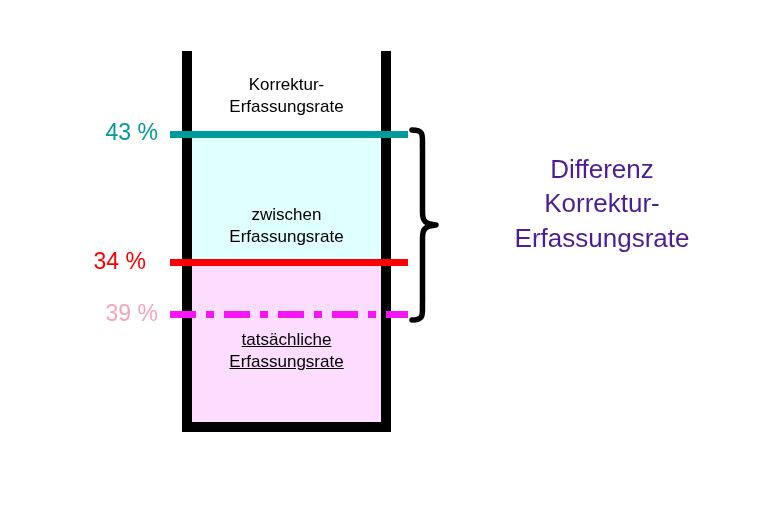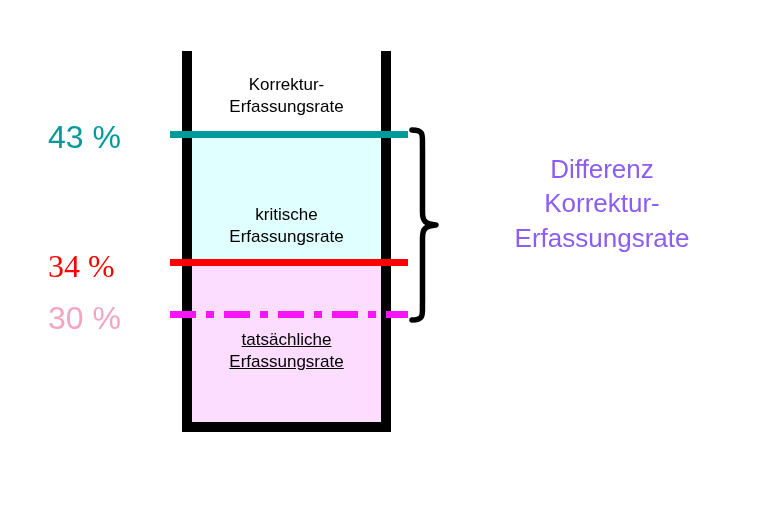--- a/index.html
+++ b/index.html
@@ -66,30 +66,30 @@
       #f714f7 36px, #f714f7 44px,
       transparent 44px, transparent 54px
     );
     background-size: 54px 7px;
     background-repeat: repeat-x;
   }
 
   
   .pct-label {
     position: absolute;
-    font-size: 32px;
+    font-size: 23px;
     font-weight: normal;
     letter-spacing: 0px;
     white-space: nowrap;
-    text-align: left;
+    text-align: right;
     width: 110px;
     line-height: 1;
   }
   #pct-43 { left: 48px; top: 121px; color: #009a9a; }
-  #pct-34 { left: 48px; top: 250px; color: #fe0000; font-family: Liberation Serif, serif; }
+  #pct-34 { left: 36px; top: 250px; color: #fe0000; }
   #pct-30 { left: 48px; top: 302px; color: #f3a6bd; }
 
   
   .inner-label {
     position: absolute;
     left: 192px;
     width: 189px;
     text-align: center;
     color: #000000;
     font-size: 17px;
@@ -109,21 +109,21 @@
     height: 198px;
   }
 
   
   #caption {
     position: absolute;
     left: 452px;
     top: 152px;
     width: 300px;
     text-align: center;
-    color: #8b5cf6;
+    color: #4c1d95;
     font-size: 26px;
     line-height: 1.32;
     white-space: nowrap;
   }
 </style>
 </head>
 <body>
 
 <div id="stage">
 
@@ -134,36 +134,36 @@
   <div class="beaker-wall" id="wall-left"></div>
   <div class="beaker-wall" id="wall-right"></div>
   <div class="beaker-wall" id="wall-bottom"></div>
 
   <div class="inner-label" id="label-korrektur">
     <div>Korrektur-</div>
     <div>Erfassungsrate</div>
   </div>
 
   <div class="inner-label" id="label-kritisch">
-    <div>kritische</div>
+    <div>zwischen</div>
     <div>Erfassungsrate</div>
   </div>
 
   <div class="inner-label" id="label-tatsaechlich">
     <div>tatsächliche</div>
     <div>Erfassungsrate</div>
   </div>
 
   <div class="level-line" id="line-43"></div>
   <div class="level-line" id="line-34"></div>
   <div class="level-line" id="line-30"></div>
 
   <div class="pct-label" id="pct-43">43 %</div>
   <div class="pct-label" id="pct-34">34 %</div>
-  <div class="pct-label" id="pct-30">30 %</div>
+  <div class="pct-label" id="pct-30">39 %</div>
 
   <svg id="brace" viewBox="0 0 36 198" preserveAspectRatio="none">
     <path d="M 6 4
              C 19 4, 16 10, 16.5 22
              L 16.5 86
              C 16.5 95, 19 98, 30 99
              C 19 100, 16.5 103, 16.5 112
              L 16.5 176
              C 16 188, 19 194, 6 194" fill="none" stroke="#000000" stroke-width="5.5" stroke-linecap="round" stroke-linejoin="round"></path>
   </svg>

